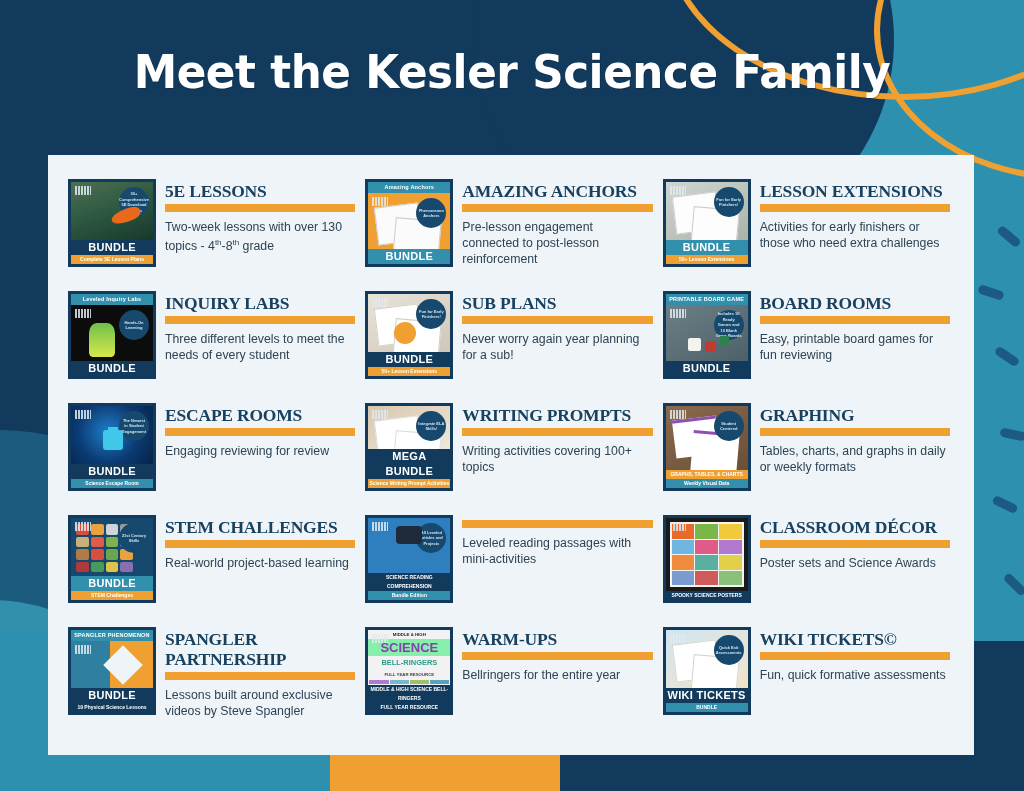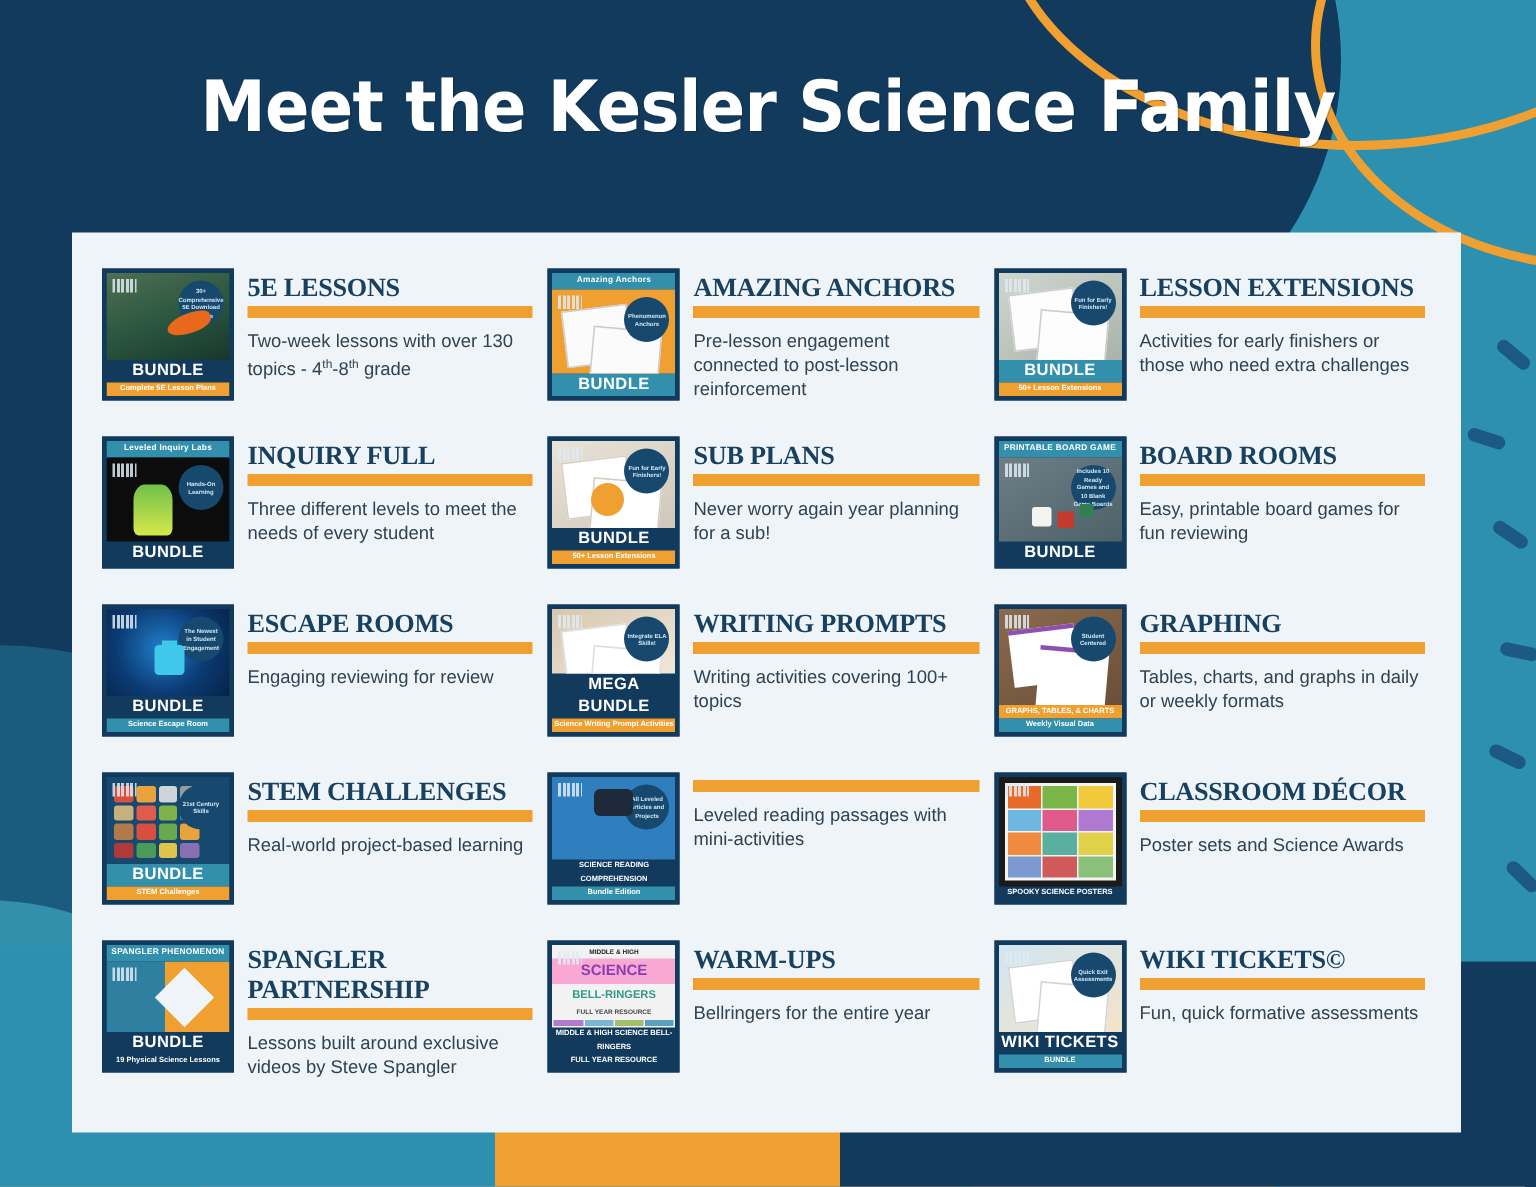--- a/index.html
+++ b/index.html
@@ -364,21 +364,21 @@
     <div class="item">
       <div class="thumb">
         <div class="topbar">Leveled Inquiry Labs</div>
         <div class="art art-labs">
           <div class="badge">Hands-On Learning</div>
           <div class="logo-mini"></div>
         </div>
         <div class="cap ">BUNDLE</div>
       </div>
       <div class="txt">
-        <div class="name">INQUIRY FULL</div>
+        <div class="name">INQUIRY LABS</div>
         <div class="rule"></div>
         <div class="desc">Three different levels to meet the needs of every student</div>
       </div>
     </div>
     <div class="item">
       <div class="thumb">
         <div class="art art-sub">
           <div class="paper" style="left: 8px; top: 12px; width: 44px; height: 38px; transform: rotate(-7deg);"></div>
           <div class="paper" style="left: 26px; top: 26px; width: 46px; height: 40px; transform: rotate(5deg);"></div>
           <div class="badge">Fun for Early Finishers!</div>
@@ -543,21 +543,21 @@
       <div class="txt">
         <div class="name">SPANGLER PARTNERSHIP</div>
         <div class="rule"></div>
         <div class="desc">Lessons built around exclusive videos by Steve Spangler</div>
       </div>
     </div>
     <div class="item">
       <div class="thumb">
         <div class="art art-bell" style="display: flex; flex-direction: column;">
           <div style="color: rgb(34, 34, 34); background: rgb(242, 242, 242); font-size: 4.34px; font-weight: 700; text-align: center; line-height: 9px;">MIDDLE &amp; HIGH</div>
-          <div style="color: rgb(138, 63, 176); background: #f9a8d4; font-size: 10px; font-weight: 700; text-align: center; line-height: 17px;">SCIENCE</div>
+          <div style="color: rgb(138, 63, 176); background: #86efac; font-size: 13px; font-weight: 700; text-align: center; line-height: 17px;">SCIENCE</div>
           <div style="color: rgb(47, 154, 138); background: rgb(242, 242, 242); font-size: 7.44px; font-weight: 700; text-align: center; line-height: 14px;">BELL-RINGERS</div>
           <div style="color: rgb(68, 68, 68); background: rgb(242, 242, 242); font-size: 4.34px; font-weight: 700; text-align: center; line-height: 9px;">FULL YEAR RESOURCE</div>
           <div style="flex: 1 1 0%; display: grid; grid-template-columns: repeat(4, 1fr); gap: 1px; padding: 1px;">
             <span style="background: rgb(176, 122, 208);"></span>
             <span style="background: rgb(122, 182, 208);"></span>
             <span style="background: rgb(160, 192, 106);"></span>
             <span style="background: rgb(90, 160, 192);"></span>
           </div>
           <div class="logo-mini"></div>
         </div>

